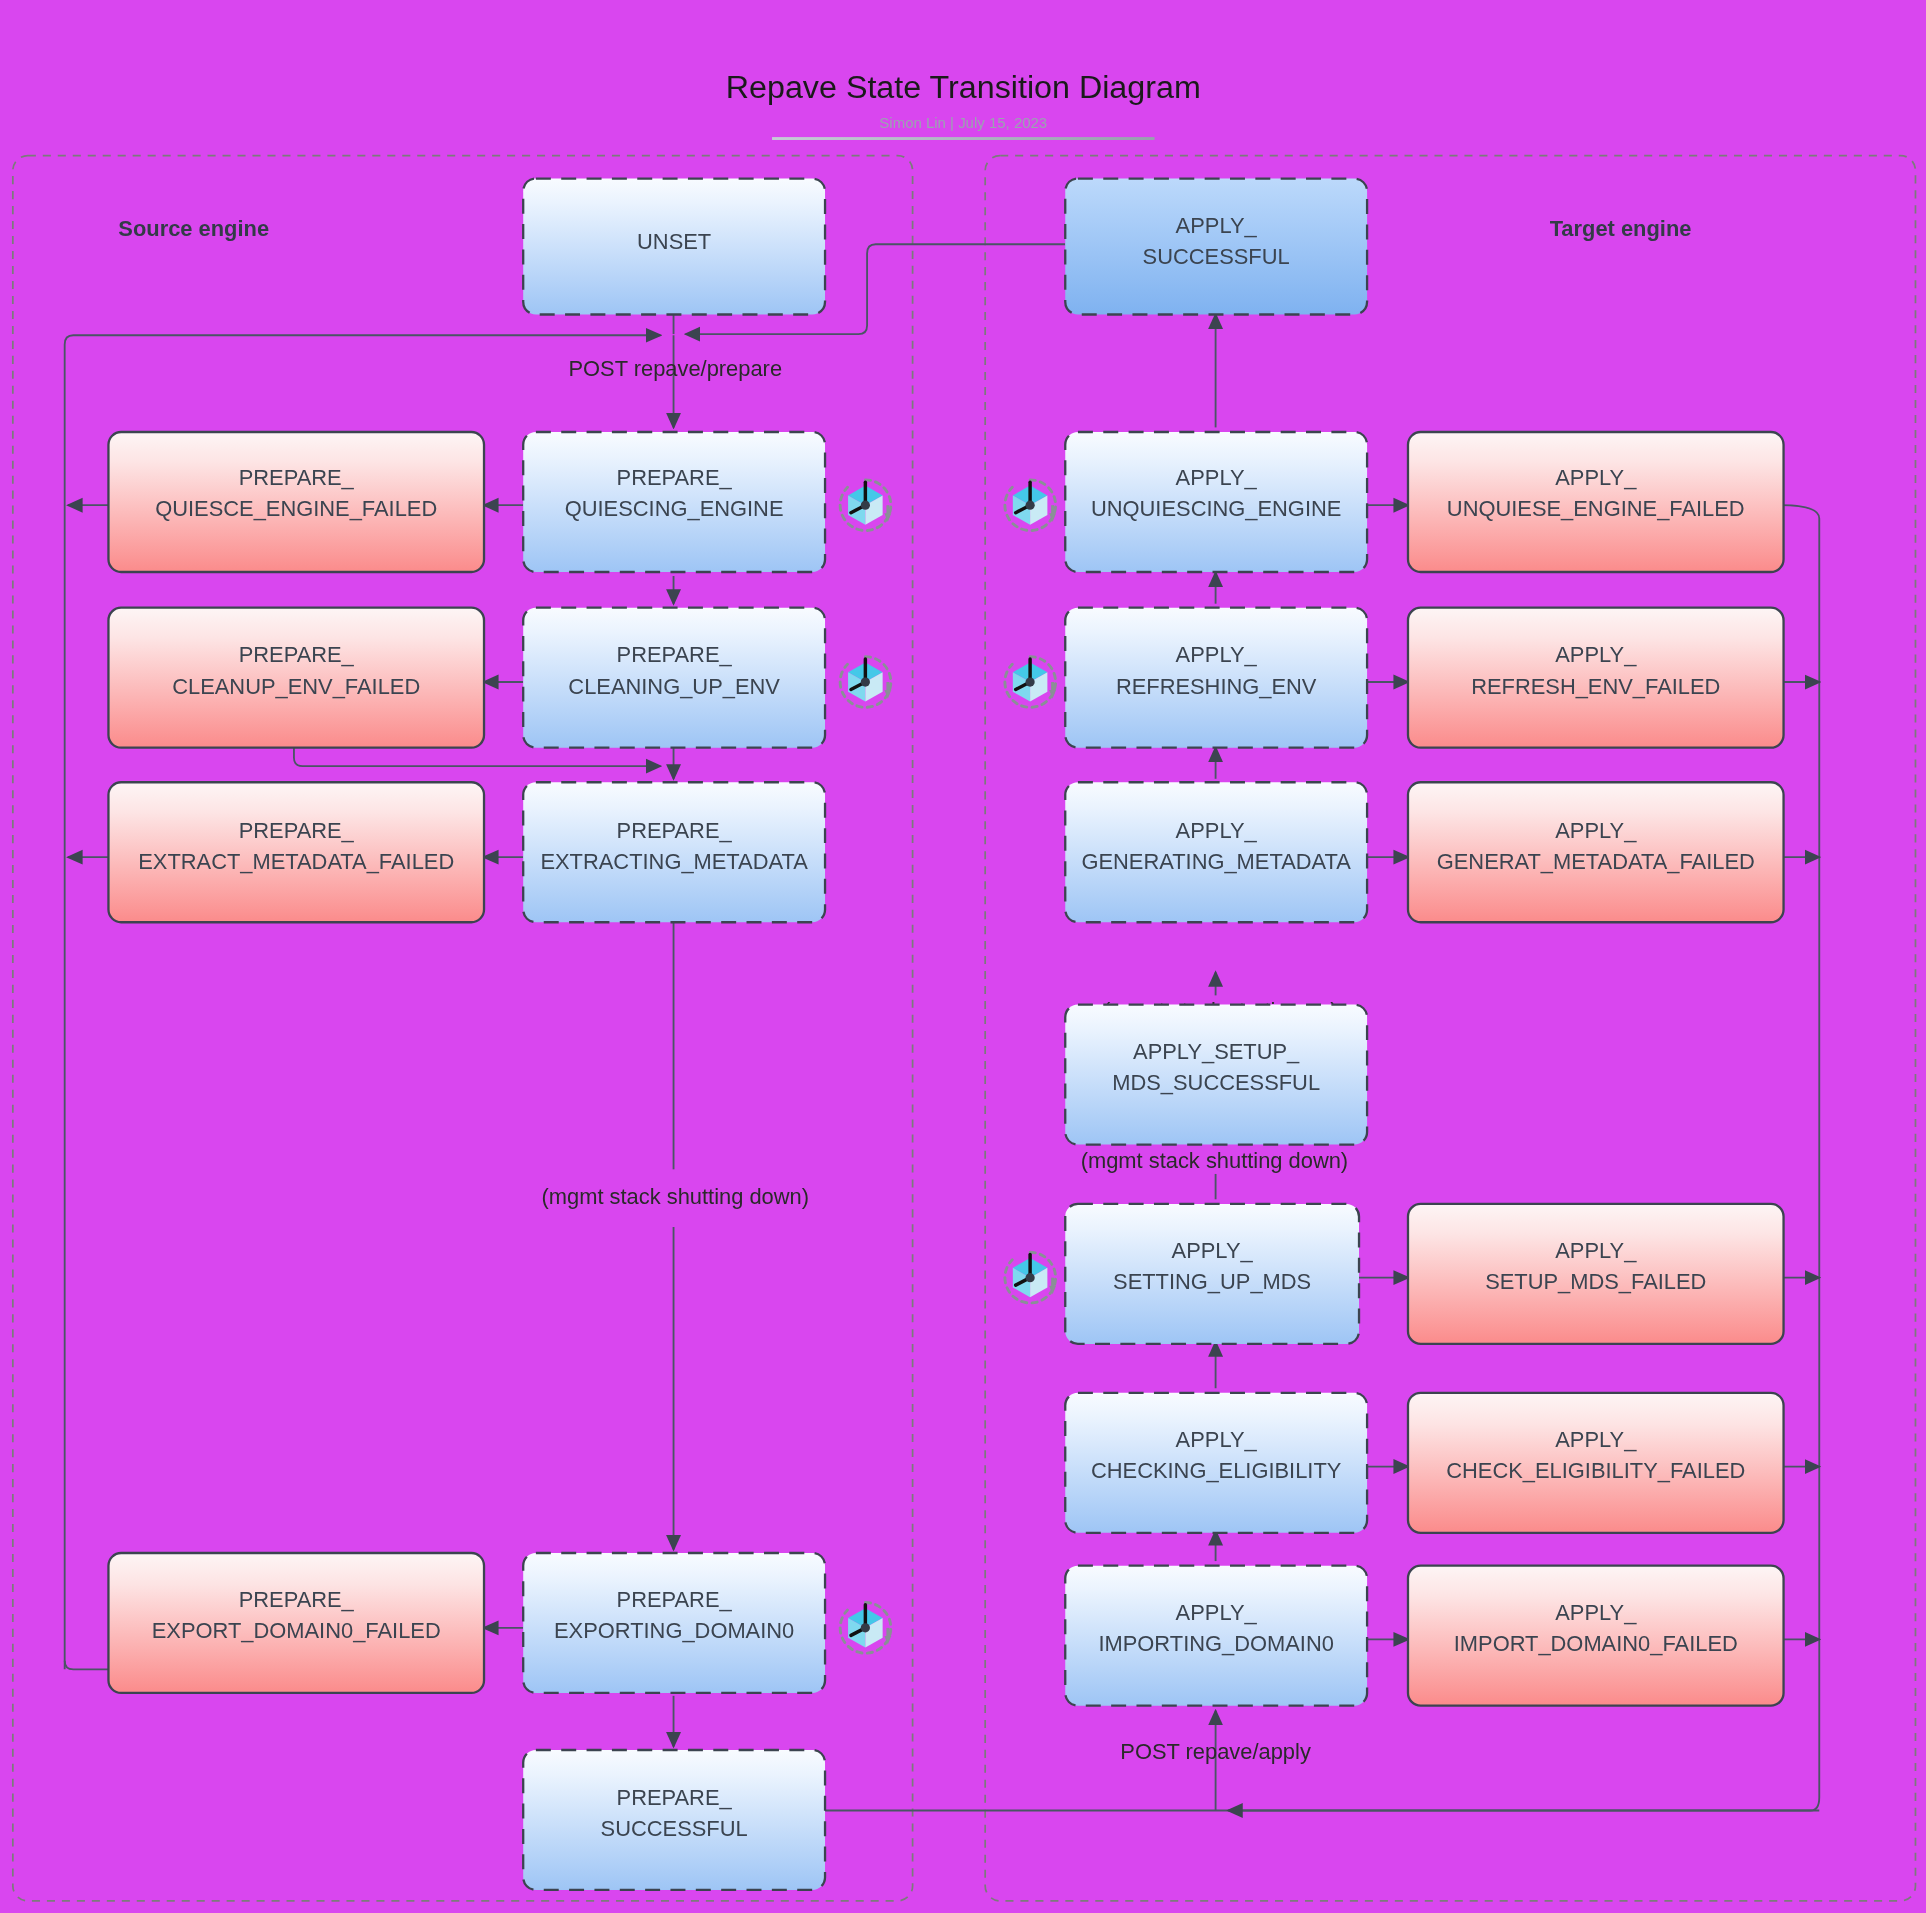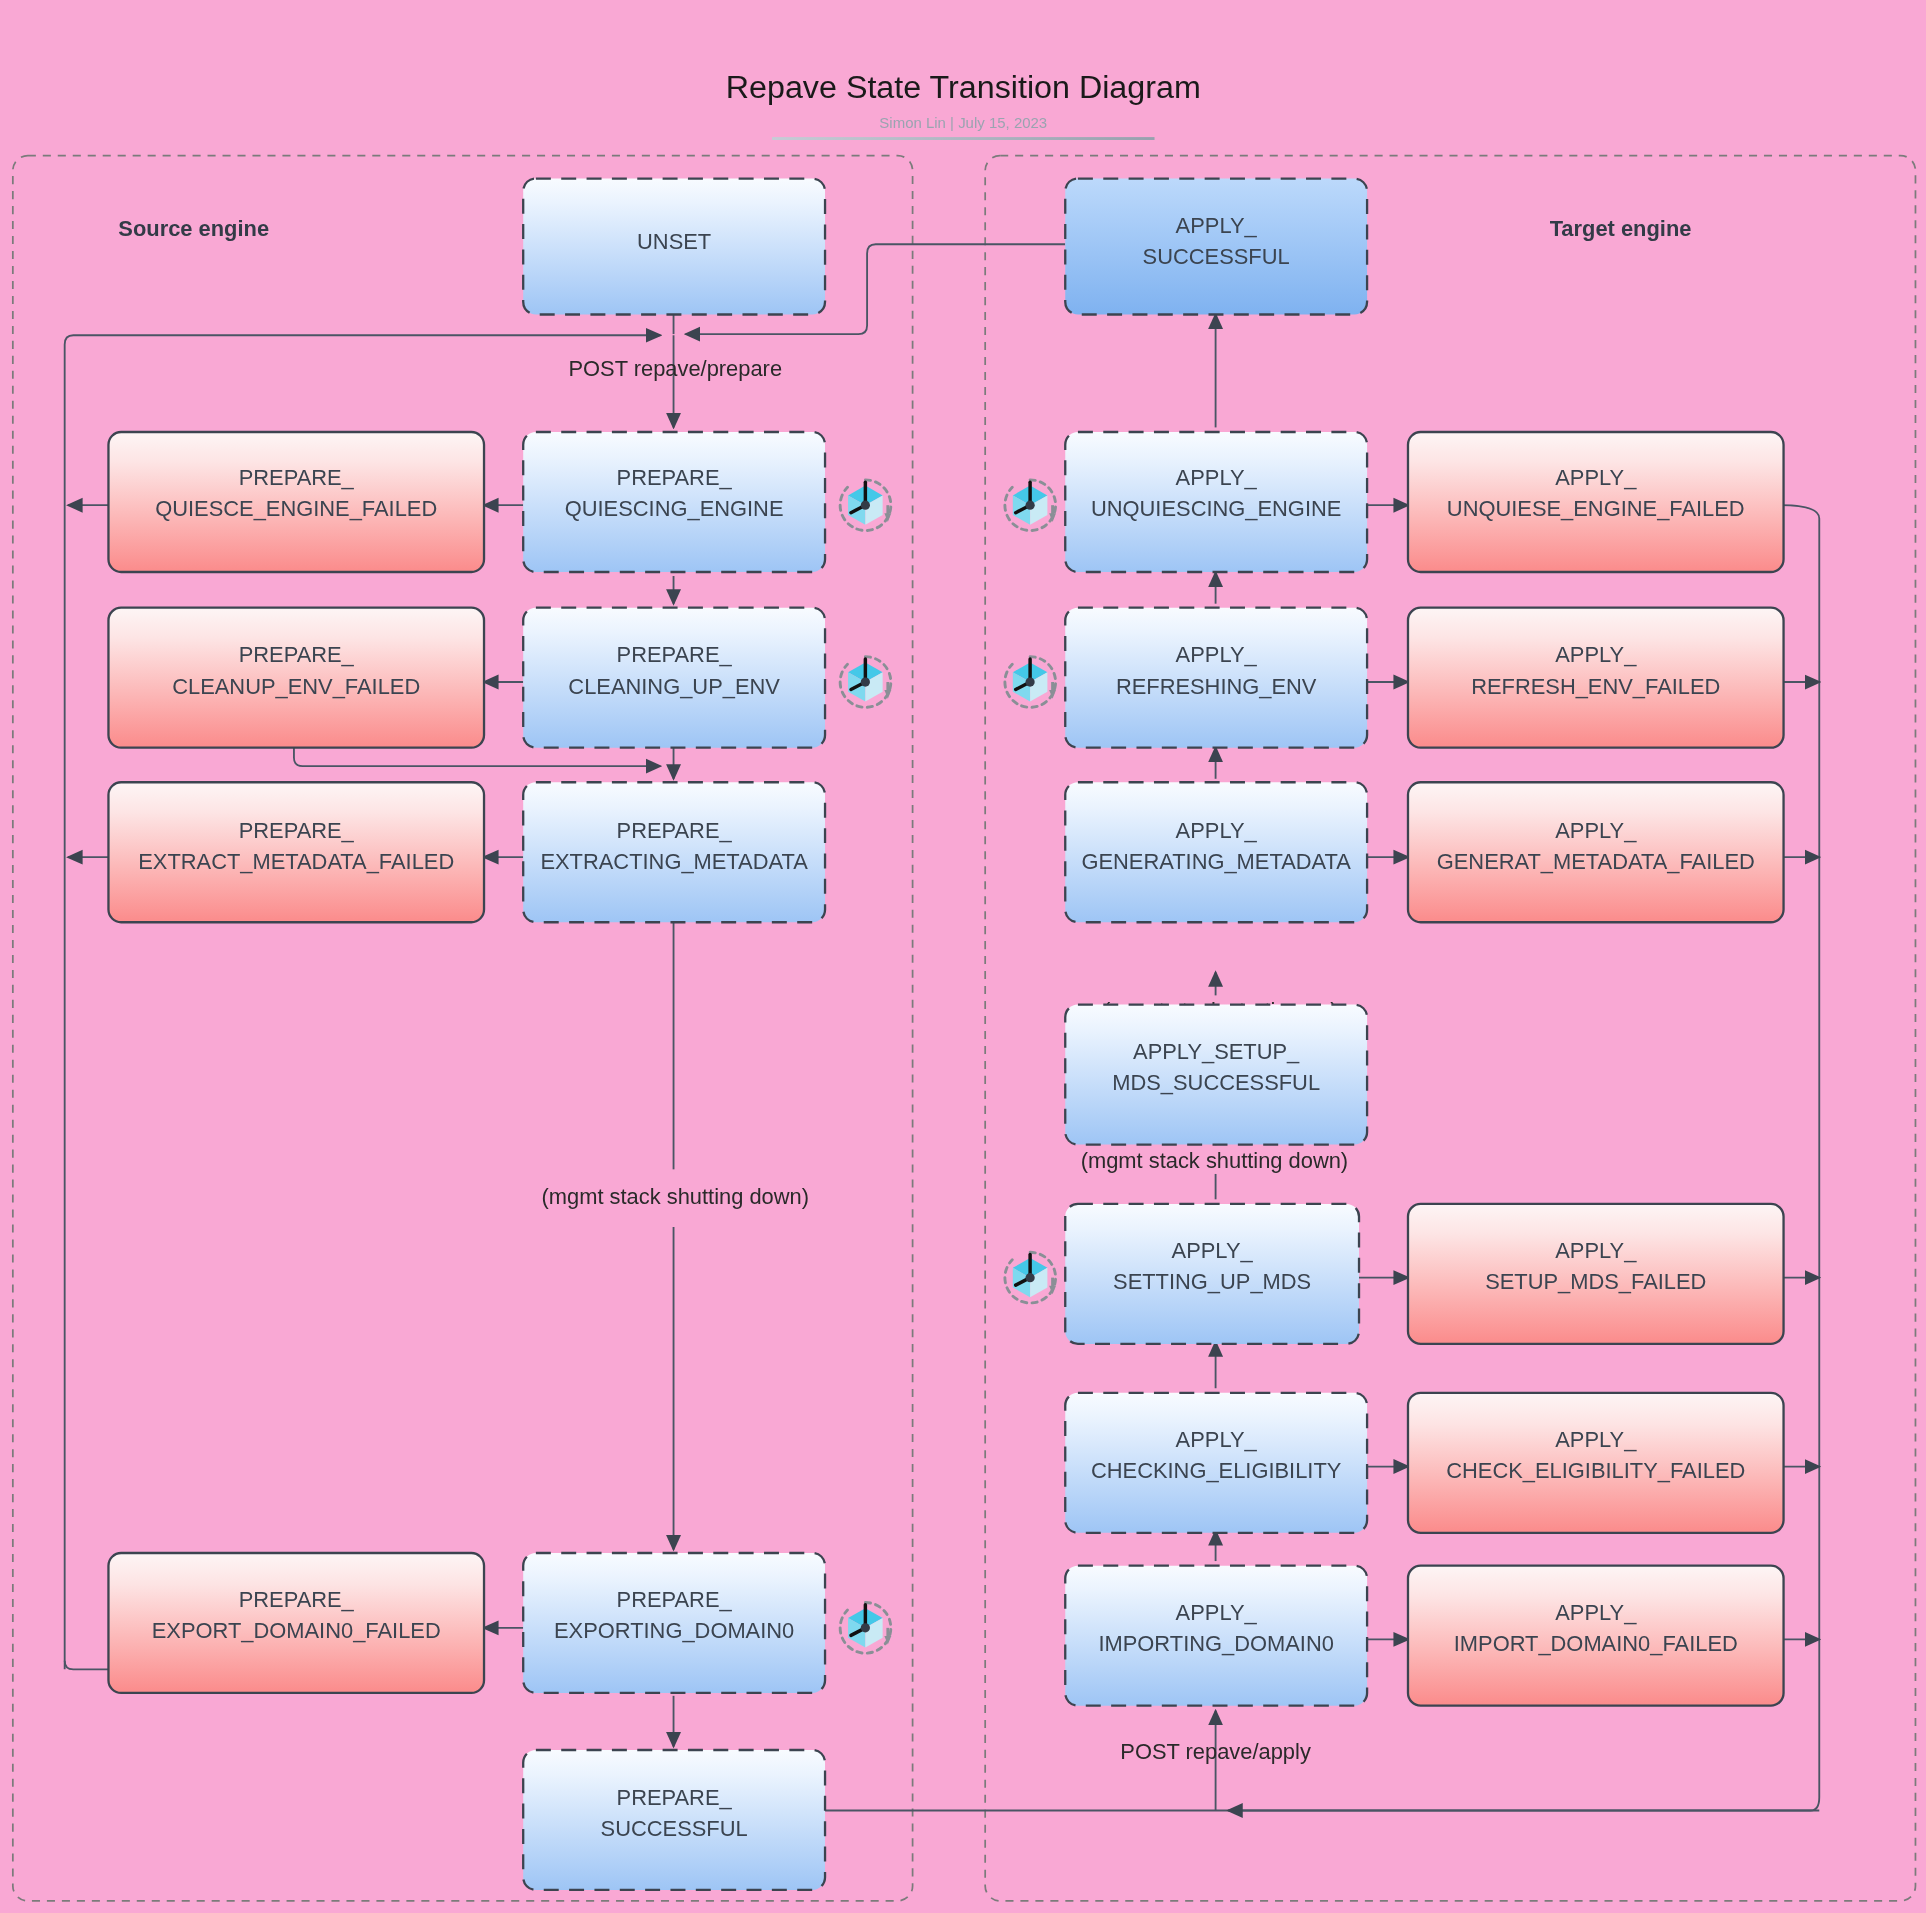--- a/index.html
+++ b/index.html
@@ -1,17 +1,17 @@
 <!DOCTYPE html>
 <html style="font-size:9.2px"><head>
 <meta charset="utf-8">
 <style>
   html,body{margin:0;padding:0;background:#ffffff;}
   body{font-family:"Liberation Sans","DejaVu Sans",sans-serif;}
-  #stage{position:relative;width:1926px;height:1913px;background:#f9a8d4;overflow:hidden;}
+  #stage{position:relative;width:1926px;height:1913px;background:#d946ef;overflow:hidden;}
   svg.layer{position:absolute;left:0;top:0;width:1926px;height:1913px;}
   .ttl{font-family:"Liberation Sans",sans-serif;font-size:56px;fill:#1a1a1a;text-anchor:middle;}
   .sub{font-family:"Liberation Sans",sans-serif;font-size:26px;fill:#9aa4b0;text-anchor:middle;}
   .lane-label{font-family:"Liberation Sans",sans-serif;font-size:38px;font-weight:bold;fill:#333b47;text-anchor:middle;}
   .node-text{font-family:"Liberation Sans",sans-serif;font-size:38px;fill:#3b4450;text-anchor:middle;}
   .edge-label{font-family:"Liberation Sans",sans-serif;font-size:38px;fill:#2a2a2a;text-anchor:middle;}
   .link{fill:none;stroke:#4a5564;stroke-width:3.2;}
   .lane{fill:none;stroke:#7b7b7b;stroke-width:3;stroke-dasharray:14 12;}
 </style>
 </head>

